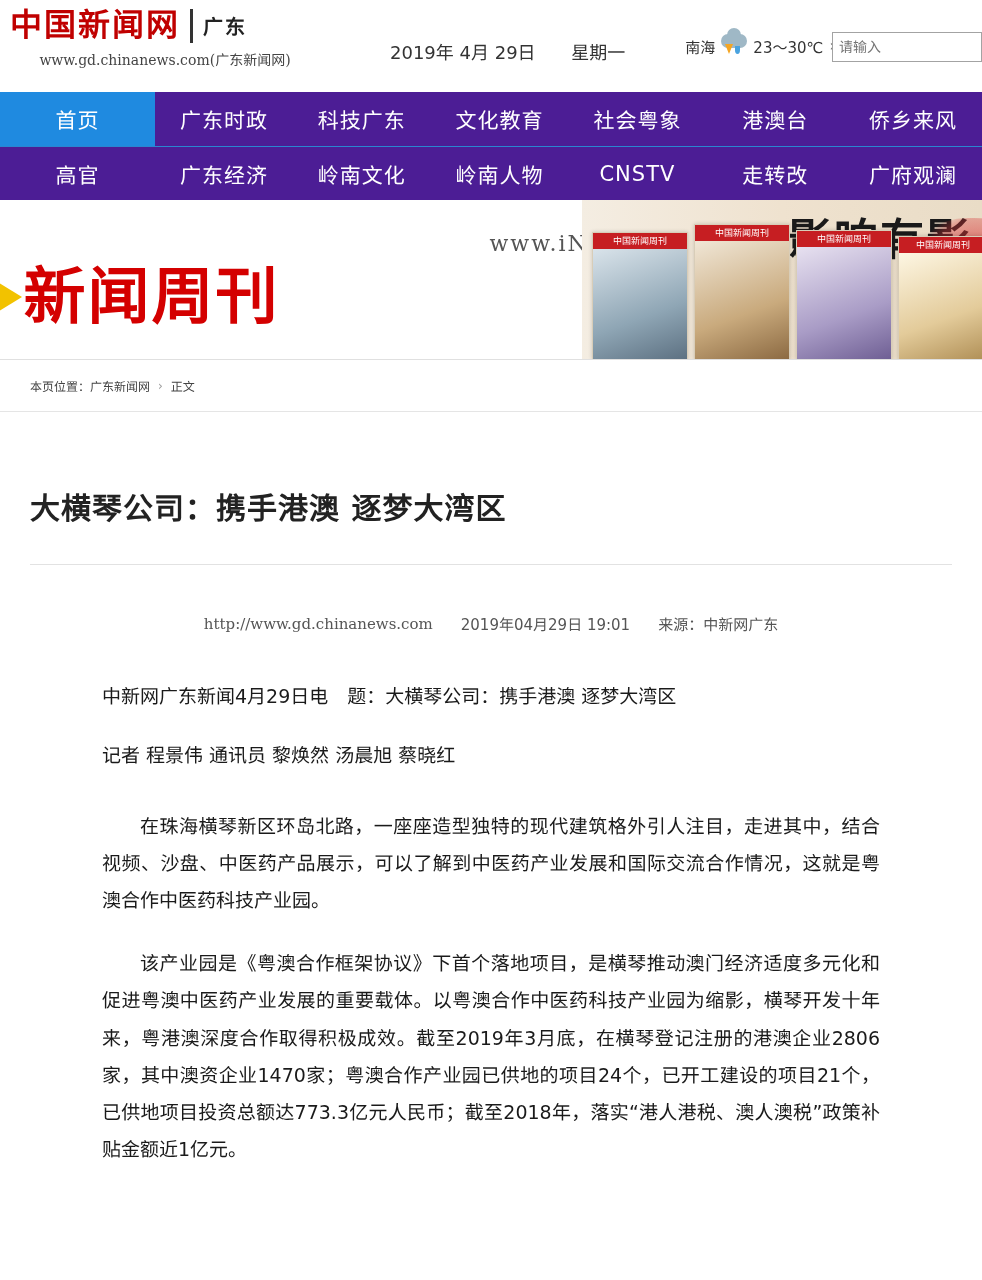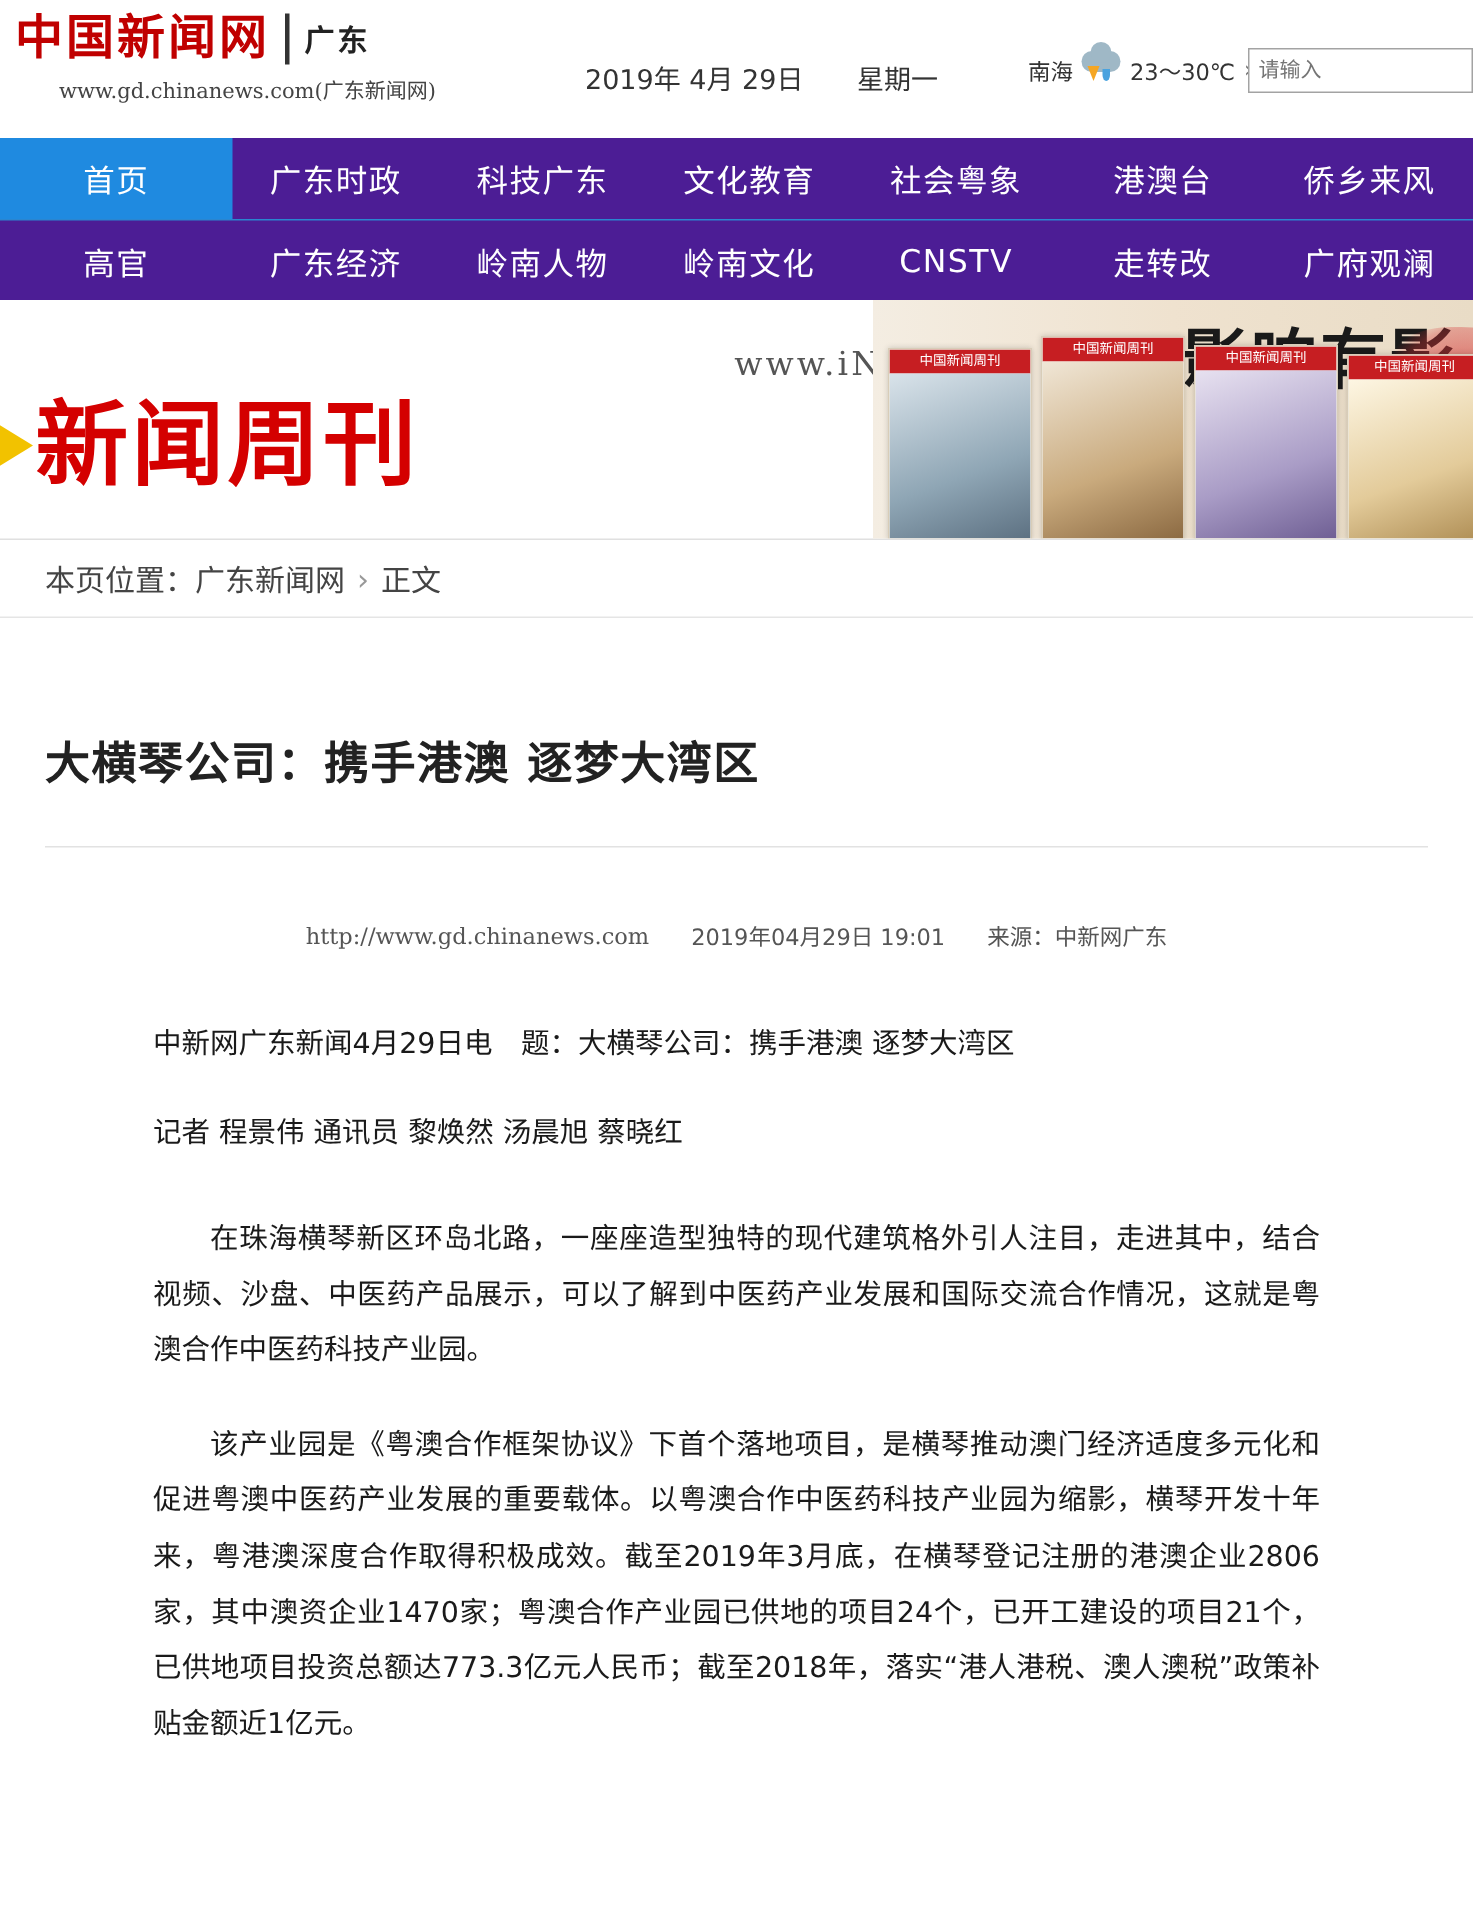--- a/index.html
+++ b/index.html
@@ -183,21 +183,21 @@
     position: absolute; left: 330px; top: 18px; width: 130px; height: 100px;
     background: radial-gradient(circle at 50% 50%, rgba(214,52,54,.85) 0%, rgba(214,52,54,.35) 60%, rgba(214,52,54,0) 72%);
     border-radius: 45% 55% 50% 50%;
   }
 
   
   .breadcrumb {
     height: 52px;
     display: flex; align-items: center;
     padding-left: 30px;
-    font-size: 20px; color: #444;
+    font-size: 12px; color: #444;
     border-bottom: 1px solid #e5e5e5;
     background: #fff;
   }
   .breadcrumb a { color: #444; text-decoration: none; }
   .breadcrumb .sep { margin: 0 8px; color: #999; }
 
   
   .article { padding: 0 30px; }
   .article-title {
     text-align: left;
@@ -275,22 +275,22 @@
       <div class="nav-item">广东时政</div>
       <div class="nav-item">科技广东</div>
       <div class="nav-item">文化教育</div>
       <div class="nav-item">社会粤象</div>
       <div class="nav-item">港澳台</div>
       <div class="nav-item">侨乡来风</div>
     </div>
     <div class="nav-row second">
       <div class="nav-item first-col">高官</div>
       <div class="nav-item">广东经济</div>
+      <div class="nav-item">岭南文化</div>
       <div class="nav-item">岭南人物</div>
-      <div class="nav-item">岭南文化</div>
       <div class="nav-item">CNSTV</div>
       <div class="nav-item">走转改</div>
       <div class="nav-item">广府观澜</div>
     </div>
   </div>
 
   <div class="banner">
     <div class="banner-left">
       <div class="banner-title">
         <span>中国</span>

